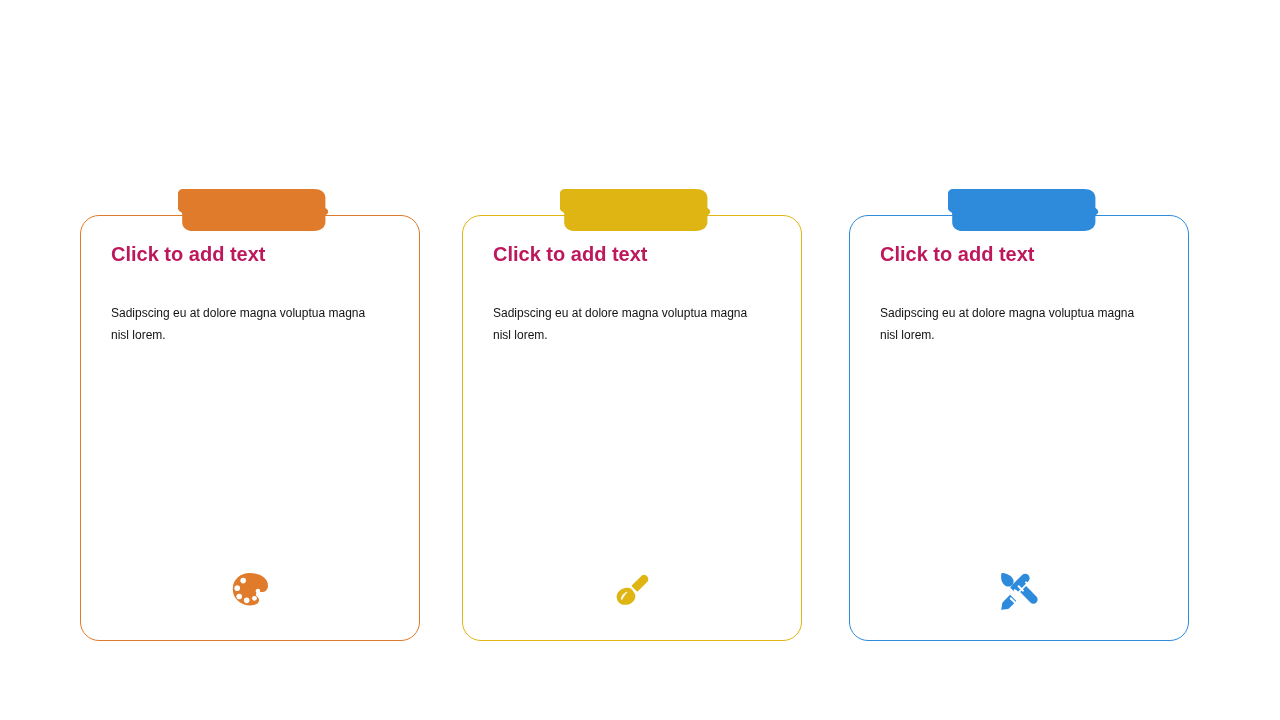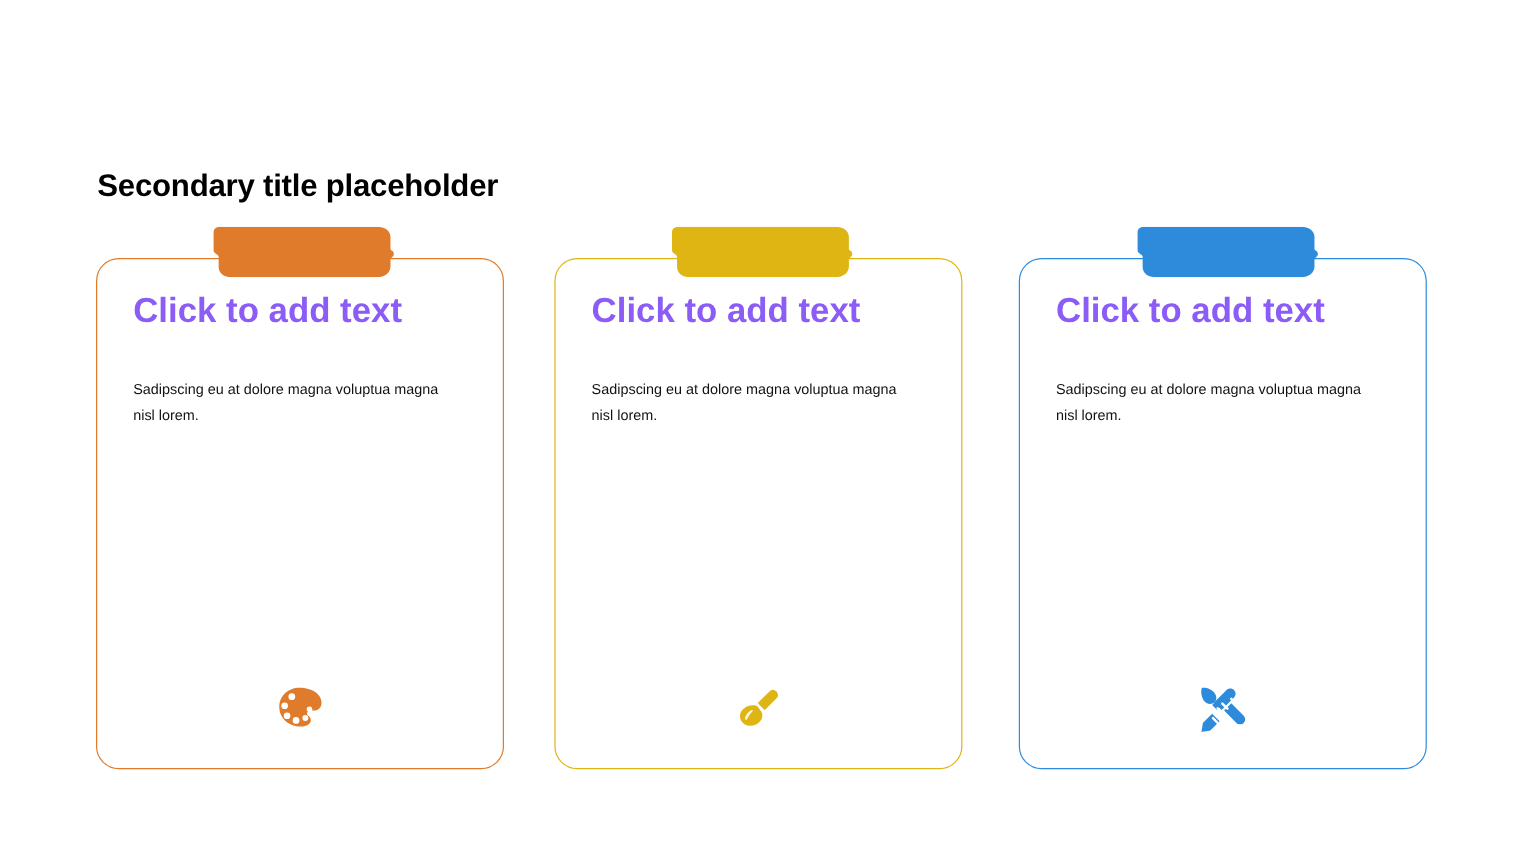--- a/index.html
+++ b/index.html
@@ -71,23 +71,23 @@
     position: absolute;
     left: 0;
     top: 0;
     right: 0;
     bottom: 0;
     padding: 26px 30px 0 30px;
     box-sizing: border-box;
   }
 
   .card-heading {
-    font-size: 29px;
+    font-size: 20px;
     font-weight: bold;
-    color: #8b5cf6;
+    color: #be185d;
     margin: 0 0 0 0;
     line-height: 1.2;
     white-space: nowrap;
   }
 
   .card-text {
     margin: 36px 0 0 0;
     font-size: 12px;
     line-height: 1.85;
     color: #121212;
@@ -105,21 +105,20 @@
     align-items: center;
     justify-content: center;
   }
   .card-icon svg { display: block; }
 </style>
 </head>
 <body>
 
 <div class="slide">
 
-  <div class="slide-title">Secondary title placeholder</div>
 
   <div class="cards">
 
     <div class="card card-1">
       <div class="card-body">
         <div class="card-heading">Click to add text</div>
         <p class="card-text">Sadipscing eu at dolore magna voluptua magna nisl lorem.</p>
       </div>
       <div class="card-icon">
         <svg viewBox="0 0 64 64" width="46" height="46" aria-hidden="true">

